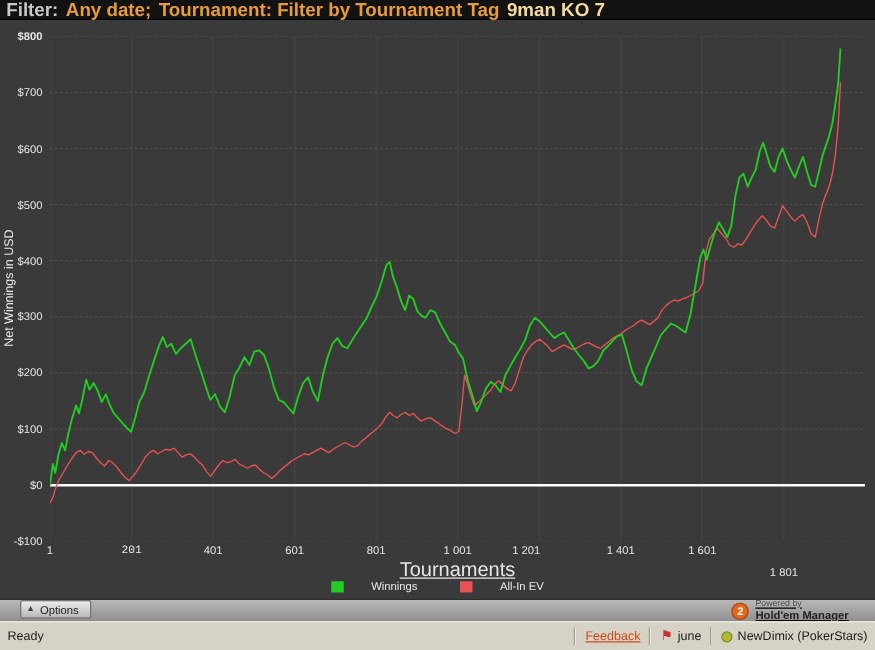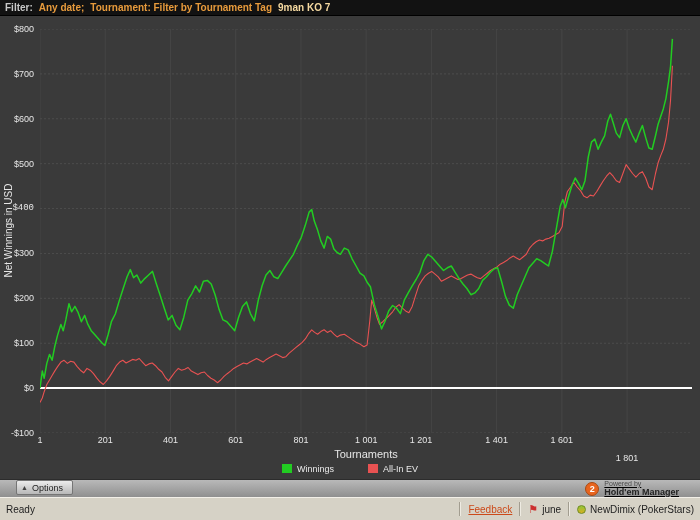--- a/index.html
+++ b/index.html
@@ -1,41 +1,41 @@
 <!DOCTYPE html>
 <html><head>
 <meta charset="utf-8">
 <style>
   html,body{margin:0;padding:0;}
   body{width:700px;height:520px;overflow:hidden;background:#3a3a3a;
        font-family:"Liberation Sans",sans-serif;-webkit-font-smoothing:antialiased;}
   .app{width:700px;height:520px;display:flex;flex-direction:column;}
 
   
-  .filter-bar{height:15px;background:#121212;display:flex;align-items:center;gap:6px;
-              padding:0 5px;font-size:10px;font-weight:bold;white-space:nowrap;border-bottom:1px solid #000;}
+  .filter-bar{height:15px;background:#121212;display:flex;gap:6px;
+              padding:0 5px;font-size:15px;font-weight:bold;white-space:nowrap;border-bottom:1px solid #000;}
   .filter-label{color:#c8c8c8;}
   .filter-value{color:#e89b3c;}
   .filter-tag{color:#f5d9a0;}
 
   
   .chart-section{position:relative;height:466px;background:#3a3a3a;}
   .y-axis-title{position:absolute;left:-62px;top:209px;width:140px;text-align:center;
                 transform:rotate(-90deg);font-size:10px;color:#e6e6e6;}
   .plot-wrap{position:absolute;left:40px;top:13px;width:652px;height:404px;}
   .plot-wrap svg{display:block;width:100%;height:100%;}
   .y-labels{position:absolute;left:0;top:13px;width:37px;height:404px;}
   .y-tick{position:absolute;right:3px;height:10px;line-height:10px;font-size:9px;color:#e6e6e6;}
   .x-labels{position:absolute;left:40px;top:419px;width:652px;height:11px;}
   .x-tick{position:absolute;width:40px;text-align:center;font-size:9px;color:#e6e6e6;}
   .x-axis-title{position:absolute;left:40px;top:432px;width:652px;text-align:center;
-                font-size:11px;color:#e6e6e6;}
+                font-size:16px;color:#e6e6e6;text-decoration:underline;}
   .legend{position:absolute;left:0;top:448px;width:100%;display:flex;justify-content:center;
           gap:34px;align-items:center;font-size:9px;color:#eaeaea;}
-  .legend-item{display:flex;align-items:center;gap:5px;}
+  .legend-item{display:flex;align-items:center;gap:22px;}
   .legend-swatch{width:10px;height:9px;display:inline-block;}
 
   
   .options-bar{height:17px;background:linear-gradient(#b9b9b9,#8f8f8f);display:flex;
                padding:0 16px;border-top:1px solid #2c2c2c;}
   .options-button{display:flex;align-items:center;gap:4px;height:13px;padding:0 9px 0 4px;
                   background:linear-gradient(#ececec,#b8b8b8);border:1px solid #757575;
                   border-radius:2px;font-size:9px;color:#1e1e1e;cursor:pointer;}
   .options-expand-icon{font-size:7px;color:#444;line-height:1;}
   .powered{margin-left:auto;display:flex;align-items:center;gap:5px;padding-right:5px;}
@@ -66,25 +66,25 @@
   <div class="filter-bar">
     <span class="filter-label">Filter:</span>
     <span class="filter-value">Any date;</span>
     <span class="filter-value">Tournament: Filter by Tournament Tag</span>
     <span class="filter-tag">9man KO 7</span>
   </div>
 
   <div class="chart-section">
     <div class="y-axis-title">Net Winnings in USD</div>
     <div class="y-labels">
-        <div class="y-tick" style="top: -5px;">$800</div>
+        <div class="y-tick" style="top: -5px; font-weight: bold;">$800</div>
         <div class="y-tick" style="top: 39.8889px;">$700</div>
         <div class="y-tick" style="top: 84.7778px;">$600</div>
         <div class="y-tick" style="top: 129.667px;">$500</div>
-        <div class="y-tick" style="top: 174.556px; font-family: Liberation Mono, monospace;">$400</div>
+        <div class="y-tick" style="top: 174.556px;">$400</div>
         <div class="y-tick" style="top: 219.444px;">$300</div>
         <div class="y-tick" style="top: 264.333px;">$200</div>
         <div class="y-tick" style="top: 309.222px;">$100</div>
         <div class="y-tick" style="top: 354.111px;">$0</div>
         <div class="y-tick" style="top: 399px;">-$100</div>
       </div>
     <div class="plot-wrap">
       <svg preserveAspectRatio="none" viewBox="0 0 652 404">
           <line x1="0" y1="0" x2="0" y2="404" stroke="#454545" stroke-width="1"></line>
           <line x1="65.23261630815408" y1="0" x2="65.23261630815408" y2="404" stroke="#454545" stroke-width="1"></line>
@@ -105,21 +105,21 @@
           <line x1="0" y1="269.33333333333337" x2="652" y2="269.33333333333337" stroke="#4d4d4d" stroke-width="1" stroke-dasharray="2,2"></line>
           <line x1="0" y1="314.22222222222223" x2="652" y2="314.22222222222223" stroke="#4d4d4d" stroke-width="1" stroke-dasharray="2,2"></line>
           <line x1="0" y1="404" x2="652" y2="404" stroke="#4d4d4d" stroke-width="1" stroke-dasharray="2,2"></line>
           <line x1="0" y1="359.1111111111111" x2="652" y2="359.1111111111111" stroke="#ffffff" stroke-width="2"></line>
           <path d="M0.0 373.5L2.3 369.0L4.2 362.7L6.8 355.5L9.5 351.0L12.1 346.5L14.7 342.1L17.6 337.6L20.9 333.1L24.1 331.3L27.4 334.4L30.7 332.2L33.9 333.1L37.2 337.6L40.4 341.2L43.7 343.8L47.0 339.4L50.2 341.2L53.5 344.7L56.8 349.2L60.0 352.8L63.3 355.5L66.5 351.9L69.8 347.4L73.1 342.1L76.3 336.7L79.6 333.1L82.8 331.3L86.1 334.0L89.4 332.2L92.6 330.4L95.9 331.3L99.2 329.5L102.4 333.1L105.7 336.7L108.9 334.9L112.2 334.0L115.5 336.7L118.7 340.3L122.0 343.0L125.2 348.3L128.5 351.9L131.8 347.4L135.0 343.0L138.3 339.4L141.6 341.2L144.8 340.3L148.1 338.5L151.3 342.1L154.6 343.8L157.9 345.6L161.1 343.8L164.4 343.0L167.6 346.5L170.9 349.2L174.2 351.0L177.4 353.7L180.7 351.0L184.0 347.4L187.2 344.7L190.5 342.1L193.7 339.4L197.0 337.6L200.3 335.8L203.5 334.0L206.8 334.9L210.0 333.1L213.3 331.3L216.6 329.5L219.8 331.3L223.1 333.1L226.4 330.4L229.6 328.6L232.9 326.8L236.1 325.0L239.4 326.8L242.7 328.6L245.9 327.7L249.2 324.1L252.5 321.4L255.7 318.7L259.0 316.0L262.2 313.3L265.5 309.7L268.8 304.3L271.7 300.8L274.6 303.4L277.6 305.2L280.8 302.6L284.1 300.8L287.3 303.4L290.6 301.7L293.9 305.2L297.1 307.9L300.4 306.1L304.3 305.2L308.2 307.9L312.1 310.6L316.1 313.3L320.0 315.1L323.9 317.8L327.1 316.0L329.8 291.8L331.7 271.1L334.3 279.2L336.9 288.2L339.5 295.4L342.8 292.7L346.1 289.5L349.3 286.4L352.6 282.8L355.8 278.3L359.1 275.6L362.4 279.2L365.6 281.9L368.9 283.7L372.2 277.4L375.4 267.1L378.7 256.8L381.9 251.4L385.2 246.9L388.5 244.2L391.7 242.4L395.0 245.1L398.2 247.8L401.5 252.3L404.8 250.5L408.0 248.7L411.3 246.9L414.6 248.7L417.8 250.5L421.1 249.6L424.3 247.8L427.6 246.0L430.9 245.1L434.1 246.9L437.4 248.7L440.6 249.6L443.9 246.9L447.2 244.2L450.4 241.5L453.7 239.7L457.0 237.9L460.2 235.2L463.5 233.4L466.7 231.6L470.0 228.9L473.3 227.1L476.5 228.9L479.8 230.7L483.0 228.0L486.3 225.3L489.6 219.1L492.8 215.5L496.1 212.8L499.4 211.0L502.6 211.9L505.9 210.1L509.1 209.2L512.4 207.4L515.7 205.6L518.9 203.8L522.2 197.5L524.8 172.8L527.4 162.5L530.7 158.0L533.9 153.5L537.2 158.0L540.5 161.6L543.7 167.0L547.0 168.8L550.2 166.1L553.5 167.0L556.8 162.5L560.0 157.1L563.3 151.7L566.5 147.2L569.8 143.6L573.1 147.2L576.3 151.7L579.6 153.5L582.9 144.5L586.1 135.6L589.4 140.1L592.6 144.5L595.9 148.1L599.2 144.5L602.4 142.7L605.7 149.0L608.9 158.0L612.2 160.7L615.5 144.5L618.1 133.8L620.7 126.6L623.3 120.3L625.9 110.0L628.5 93.4L630.5 71.8L632.4 36.8" fill="none" stroke="#e85252" stroke-width="1.1" stroke-linejoin="round"></path>
           <path d="M0.0 359.1L2.3 342.1L4.2 349.2L6.8 334.4L9.5 325.4L12.1 331.3L14.7 317.8L17.6 306.1L20.9 295.4L23.2 301.7L25.8 290.9L29.0 274.7L31.6 282.8L34.9 277.4L38.2 283.7L41.4 292.7L44.7 286.4L47.9 295.4L51.2 301.7L55.1 306.1L59.0 310.6L62.3 314.2L64.9 316.5L68.2 305.2L71.4 292.7L75.3 285.0L79.3 271.6L83.2 259.5L87.1 247.8L90.3 240.6L93.6 248.7L96.9 246.0L100.8 254.1L104.7 249.6L108.6 246.0L112.5 242.4L116.4 255.0L120.4 267.1L124.3 279.2L128.2 290.9L132.1 286.4L136.0 296.3L139.9 300.8L143.8 288.2L147.8 271.1L151.7 264.8L155.6 256.8L159.5 263.0L163.4 252.3L167.3 251.4L171.2 255.0L175.1 265.7L179.1 280.6L183.0 290.9L186.9 292.7L190.8 297.2L194.7 301.7L198.6 288.2L202.5 277.4L206.5 272.9L210.4 284.6L214.3 291.8L218.2 271.6L222.1 256.8L226.0 246.0L229.9 241.5L233.9 247.8L237.8 249.6L241.7 243.3L245.6 237.0L249.5 231.2L253.4 225.3L257.3 216.4L261.3 208.3L265.2 196.6L269.1 183.1L271.7 180.5L274.3 192.1L277.6 201.1L280.8 211.9L284.1 219.1L287.3 207.4L290.6 210.1L293.9 220.0L297.1 223.5L300.4 225.3L304.3 219.1L308.2 220.9L312.1 229.8L316.1 237.0L320.0 244.2L323.9 246.9L327.1 253.2L330.4 257.7L334.3 275.6L338.2 288.2L341.5 299.9L344.8 292.7L348.7 281.9L352.6 276.5L356.5 279.2L360.4 284.6L364.3 271.1L368.2 263.9L372.2 256.8L376.1 250.5L380.0 243.3L383.9 231.6L387.8 225.3L391.7 228.0L395.6 232.5L399.5 237.0L403.5 241.5L407.4 238.8L411.3 237.0L415.2 243.3L419.1 249.6L423.0 255.0L426.9 259.5L430.9 265.7L434.8 263.9L438.7 259.5L442.6 251.4L446.5 247.8L450.4 243.3L454.3 239.7L457.6 238.8L461.5 252.3L465.4 267.1L469.3 276.1L473.3 279.2L477.2 265.7L481.1 256.8L485.0 247.8L488.9 238.8L492.8 234.3L496.7 229.8L500.7 231.6L504.6 234.3L508.5 237.0L512.4 222.2L516.3 199.8L520.2 177.3L522.8 170.6L525.4 178.7L528.7 167.0L532.0 156.2L535.2 149.0L538.5 154.4L541.8 160.7L545.0 151.7L548.3 127.9L551.5 113.1L554.8 110.0L558.1 120.3L561.3 113.1L564.6 106.8L567.8 92.0L570.5 85.3L573.1 93.4L576.3 104.1L579.6 108.6L582.9 96.5L586.1 89.8L589.4 99.7L592.6 106.8L595.9 113.1L599.2 104.1L602.4 96.5L605.7 108.6L608.9 119.0L612.2 120.3L615.5 106.8L618.1 95.2L620.7 87.5L623.3 79.9L625.9 69.6L628.5 53.0L630.5 38.2L632.4 9.9" fill="none" stroke="#22cc22" stroke-width="1.5" stroke-linejoin="round"></path>
         </svg>
     </div>
     <div class="x-labels">
         <div class="x-tick" style="left: -20px;">1</div>
-        <div class="x-tick" style="left: 45.2326px;">201</div>
+        <div class="x-tick" style="left: 45.2326px; font-family: Liberation Mono, monospace;">201</div>
         <div class="x-tick" style="left: 110.465px;">401</div>
         <div class="x-tick" style="left: 175.698px;">601</div>
         <div class="x-tick" style="left: 240.93px;">801</div>
         <div class="x-tick" style="left: 306.163px;">1 001</div>
         <div class="x-tick" style="left: 361px;">1 201</div>
         <div class="x-tick" style="left: 436.628px;">1 401</div>
         <div class="x-tick" style="left: 501.861px;">1 601</div>
         <div class="x-tick" style="left: 567.094px; margin-top: 18px;">1 801</div>
       </div>
     <div class="x-axis-title">Tournaments</div>

